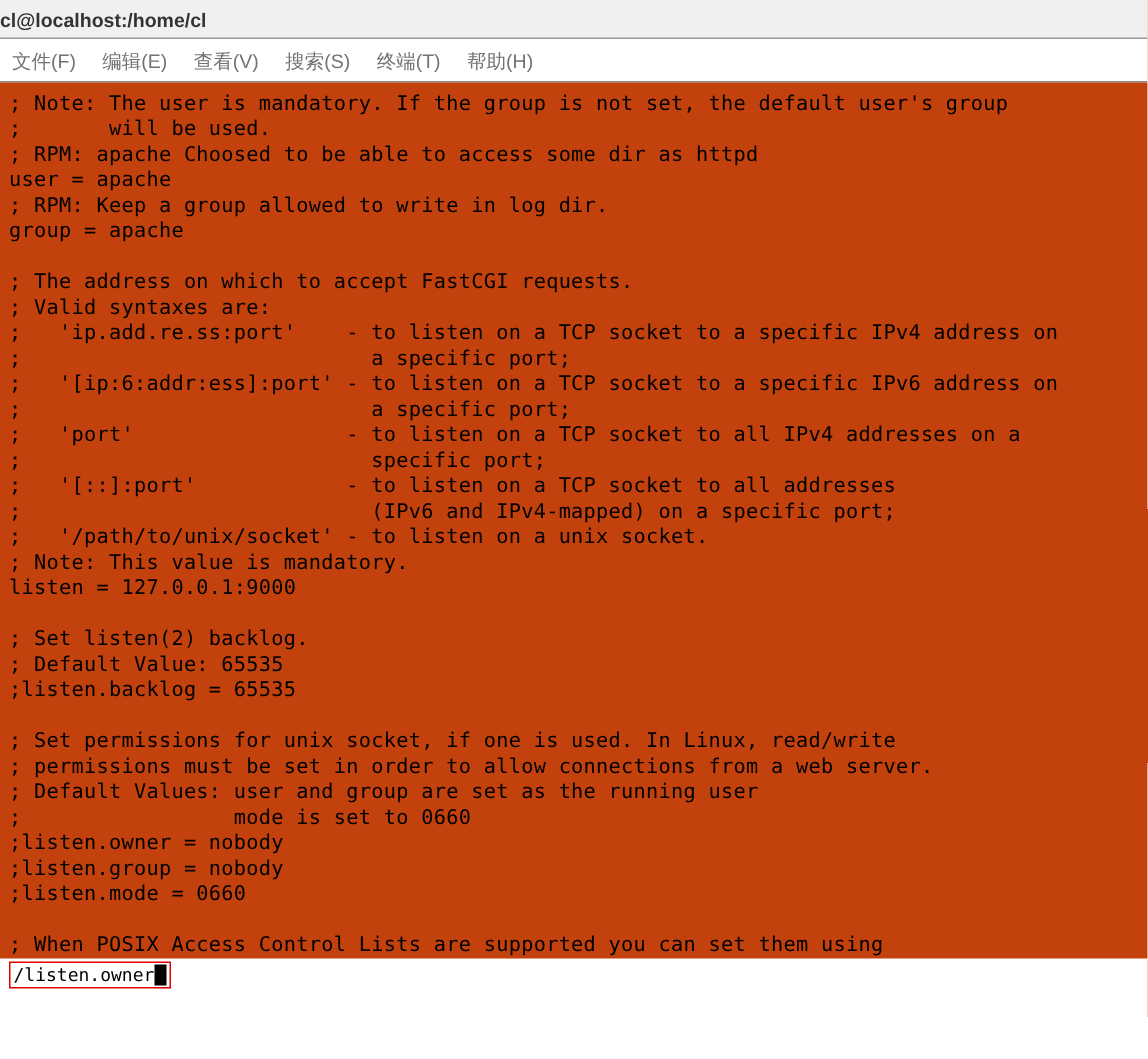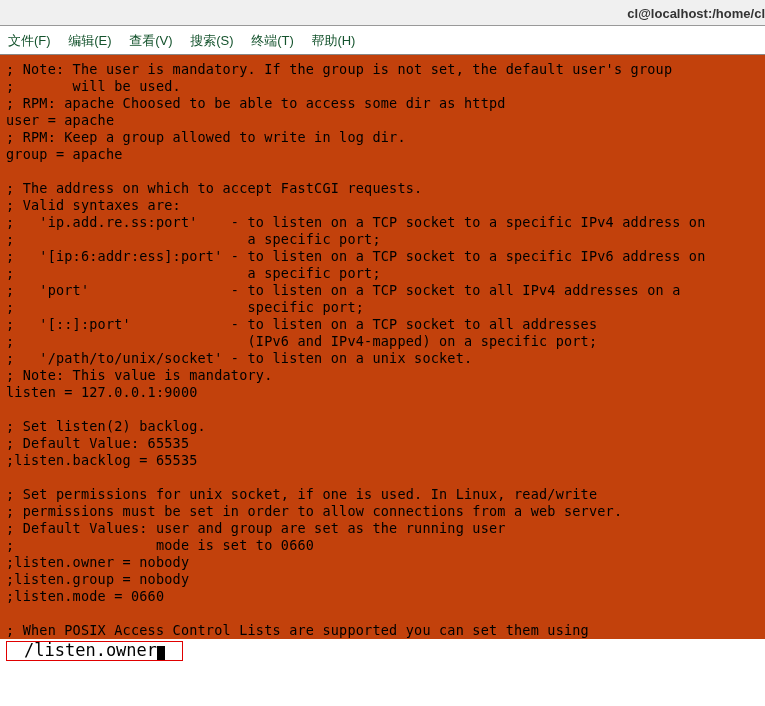--- a/index.html
+++ b/index.html
@@ -12,27 +12,27 @@
     background: #fff;
     color: #000;
     overflow: hidden;
   }
   .titlebar {
     background: #f0f0f0;
     color: #333;
     font-family: sans-serif;
     font-size: 13px;
     font-weight: bold;
-    text-align: right;
+    text-align: left;
     padding: 6px 0 4px 0;
     border-bottom: 1px solid #999;
   }
   .menubar {
     background: #fff;
-    color: #14532d;
+    color: #737373;
     font-family: sans-serif;
     font-size: 13px;
     padding: 6px 8px 4px 8px;
     border-bottom: 1px solid #888;
   }
   .menubar span.item {
     margin-right: 14px;
     cursor: pointer;
   }
   .term {
@@ -41,25 +41,25 @@
     padding: 6px 6px 0 6px;
     line-height: 17px;
     white-space: pre;
     font-family: "DejaVu Sans Mono", "Liberation Mono", monospace;
     font-size: 13.5px;
     letter-spacing: 0.2px;
   }
   .cmdline {
     margin: 2px 6px 6px 6px;
     border: 1px solid #e00000;
-    padding: 0 17px;
+    padding: 0 2px;
     display: inline-block;
     white-space: pre;
     font-family: "DejaVu Sans Mono", "Liberation Mono", monospace;
-    font-size: 17px;
+    font-size: 12px;
     line-height: 16px;
   }
   .cursor {
     display: inline-block;
     width: 8px;
     height: 14px;
     background: #000;
     vertical-align: text-bottom;
   }
 </style>

